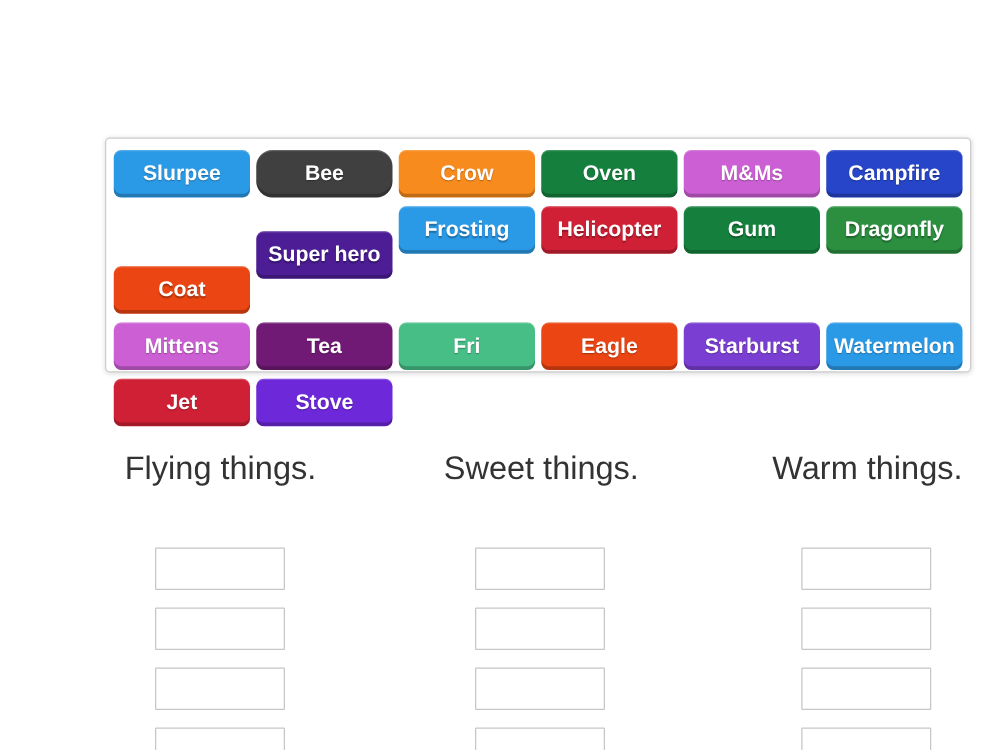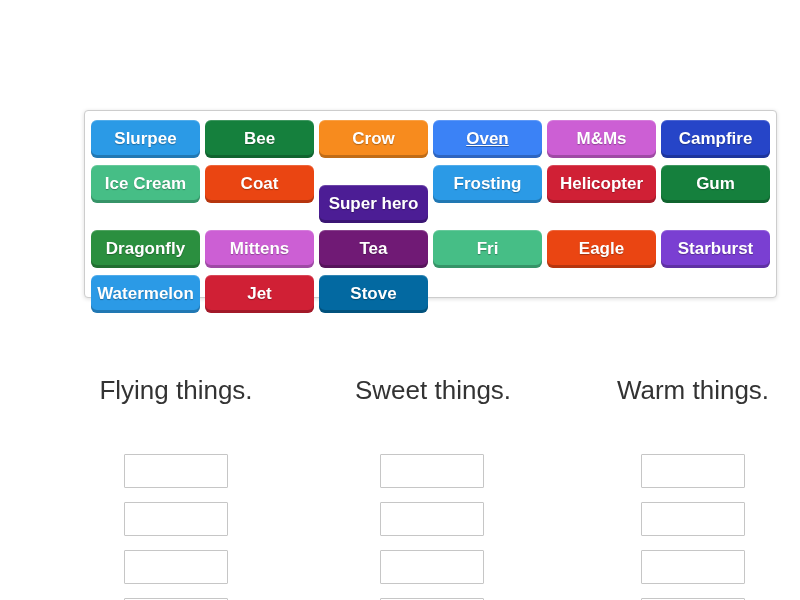--- a/index.html
+++ b/index.html
@@ -47,26 +47,25 @@
     user-select: none;
   }
 
   
   .group {
     position: absolute;
     top: 294px;
     width: 218px;
   }
   .group-title {
-    text-align: center;
+    text-align: right;
     font-size: 26px;
     line-height: 32px;
     color: #333333;
     white-space: nowrap;
-    margin-top: 16px;
   }
   .slots {
     margin-top: 16px;
     display: flex;
     flex-wrap: wrap;
     justify-content: center;
     gap: 14px 10px;
   }
   .slot {
     width: 104px;
@@ -79,40 +78,39 @@
   #group-sweet  { left: 291px; }
   #group-warm   { left: 552px; }
 </style>
 </head>
 <body>
 
 <div id="stage">
 
   <div class="tray">
     <div class="tile" style="background-color: rgb(43, 154, 230);">Slurpee</div>
-    <div class="tile" style="background-color: #15803d;">Bee</div>
+    <div class="tile" style="background-color: #404040; border-radius: 13px;">Bee</div>
     <div class="tile" style="background-color: rgb(247, 139, 30);">Crow</div>
-    <div class="tile" style="background-color: #3b82f6; text-decoration: underline;">Oven</div>
+    <div class="tile" style="background-color: #15803d;">Oven</div>
     <div class="tile" style="background-color: rgb(204, 95, 212);">M&amp;Ms</div>
     <div class="tile" style="background-color: rgb(38, 69, 200);">Campfire</div>
-    <div class="tile" style="background-color: rgb(70, 190, 134);">Ice Cream</div>
-    <div class="tile" style="background-color: rgb(234, 69, 18);">Coat</div>
+    <div class="tile" style="background-color: rgb(234, 69, 18); margin-top: 48px;">Coat</div>
     <div class="tile" style="background-color: #4c1d95; margin-top: 20px;">Super hero</div>
     <div class="tile" style="background-color: rgb(43, 154, 230); text-align: center;">Frosting</div>
     <div class="tile" style="background-color: rgb(208, 32, 53);">Helicopter</div>
     <div class="tile" style="background-color: #15803d;">Gum</div>
     <div class="tile" style="background-color: rgb(43, 143, 63);">Dragonfly</div>
     <div class="tile" style="background-color: rgb(204, 95, 212);">Mittens</div>
     <div class="tile" style="background-color: #701a75;">Tea</div>
     <div class="tile" style="background-color: rgb(70, 190, 134);">Fri</div>
     <div class="tile" style="background-color: rgb(234, 69, 18);">Eagle</div>
     <div class="tile" style="background-color: rgb(122, 63, 210);">Starburst</div>
     <div class="tile" style="background-color: rgb(43, 154, 230);">Watermelon</div>
     <div class="tile" style="background-color: rgb(208, 32, 53);">Jet</div>
-    <div class="tile" style="background-color: #0369a1;">Stove</div>
+    <div class="tile" style="background-color: #6d28d9;">Stove</div>
   </div>
 
   <div class="group" id="group-flying">
     <div class="group-title">Flying things.</div>
     <div class="slots">
       <div class="slot"></div>
       <div class="slot"></div>
       <div class="slot"></div>
       <div class="slot"></div>
       <div class="slot"></div>

